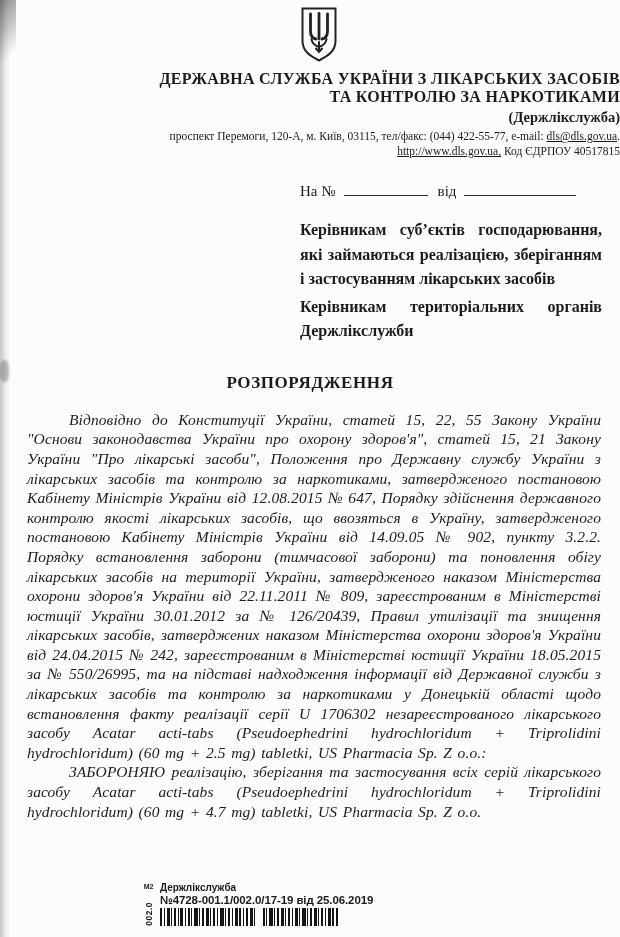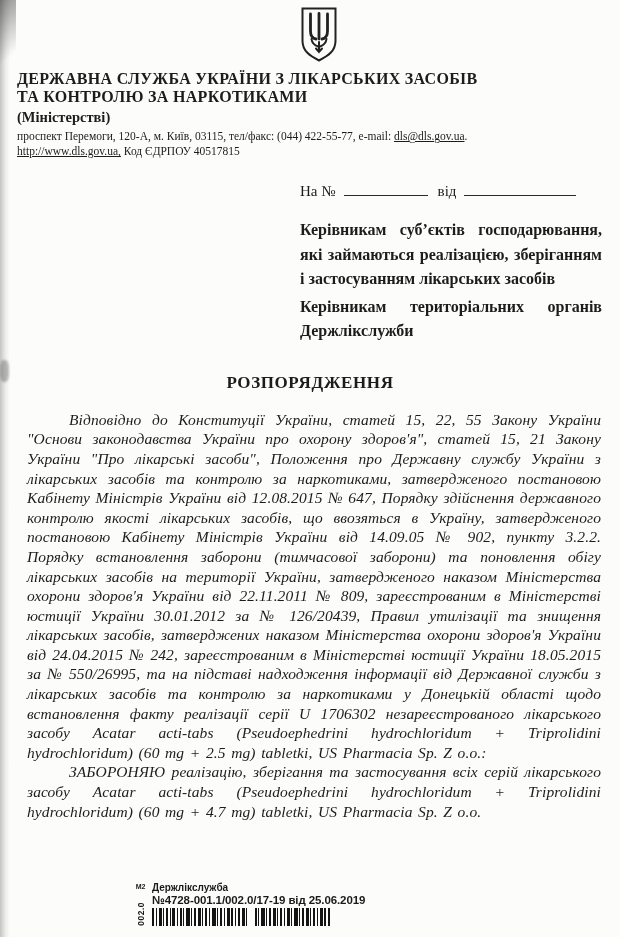--- a/index.html
+++ b/index.html
@@ -25,21 +25,21 @@
     background:linear-gradient(135deg, rgba(35,35,33,.5), rgba(35,35,33,0) 70%);
     pointer-events:none;
   }
   .edge-blot {
     position:absolute; left:0; top:360px; width:9px; height:22px;
     background:rgba(70,70,68,.35); border-radius:40%;
     filter:blur(1px); pointer-events:none;
   }
 
   
-  .header { padding-top:6px; text-align:left;padding-left:17px; }
+  .header { padding-top:6px; text-align:right;padding-left:17px; }
   .trident { display:block; margin:0 auto; }
   .org1 { margin-top:7px; font-size:16px; font-weight:bold; letter-spacing:.3px; }
   .org2 { font-size:16px; font-weight:bold; letter-spacing:.3px; line-height:1.15; }
   .org-short { margin-top:3px; font-size:14.5px; font-weight:bold; }
   .contact { margin-top:3px; font-size:11.5px; line-height:1.3; }
   .contact.second { margin-top:0; }
   .u { text-decoration:underline; }
 
   
   .ref-line { margin:23px 0 0 300px; font-size:15px; }
@@ -64,21 +64,21 @@
   
   .body-text { margin:17px 19px 0 27px;font-style:italic; }
   .body-text p {
     font-size:15.5px; line-height:19.6px;
     text-align:justify; text-indent:42px;
     word-spacing:1.6px; letter-spacing:.1px;
   }
 
   
   .footer {
-    position:absolute; left:134px; top:882px;
+    position:absolute; left:142px; top:882px;
     display:flex; align-items:stretch; gap:5px;
     font-family:"Liberation Sans", sans-serif; color:#1a1a1a;
   }
   .footer-side {
     display:flex; flex-direction:column; align-items:center;
     width:13px; padding-top:1px;
   }
   .m2 { font-size:7px; font-weight:bold; line-height:1; }
   .side-code {
     flex:1; display:flex; align-items:center;
@@ -102,21 +102,21 @@
       <path d="M3.5 2.5 H36.5 V35 C36.5 45 29 50 20 54.5 C11 50 3.5 45 3.5 35 Z" stroke-width="2"></path>
       <path d="M11.5 8 V25 C11.5 30.5 14 32.5 17 33" stroke-width="2.8"></path>
       <path d="M20 7.5 V33" stroke-width="2.8"></path>
       <path d="M28.5 8 V25 C28.5 30.5 26 32.5 23 33" stroke-width="2.8"></path>
       <path d="M12.5 33 C13 37.5 16 39.5 19 40.5" stroke-width="2"></path>
       <path d="M27.5 33 C27 37.5 24 39.5 21 40.5" stroke-width="2"></path>
       <path d="M20 36 L20 46 M17 42.5 L20 46 L23 42.5" stroke-width="2"></path>
     </svg>
     <div class="org1">ДЕРЖАВНА СЛУЖБА УКРАЇНИ З ЛІКАРСЬКИХ ЗАСОБІВ</div>
     <div class="org2">ТА КОНТРОЛЮ ЗА НАРКОТИКАМИ</div>
-    <div class="org-short">(Міністерстві)</div>
+    <div class="org-short">(Держлікслужба)</div>
     <div class="contact"><span>проспект Перемоги, 120-А, м. Київ, 03115, тел/факс: (044) 422-55-77, e-mail: </span><span class="u">dls@dls.gov.ua</span><span>.</span></div>
     <div class="contact second"><span class="u">http://www.dls.gov.ua,</span><span> Код ЄДРПОУ 40517815</span></div>
   </header>
 
   <div class="ref-line">
     <span>На №</span><span class="blank blank1"></span><span>від</span><span class="blank blank2"></span>
   </div>
 
   <div class="recipients">
     <p class="recipient">Керівникам суб’єктів господарювання, які займаються реалізацією, зберіганням і застосуванням лікарських засобів</p>

